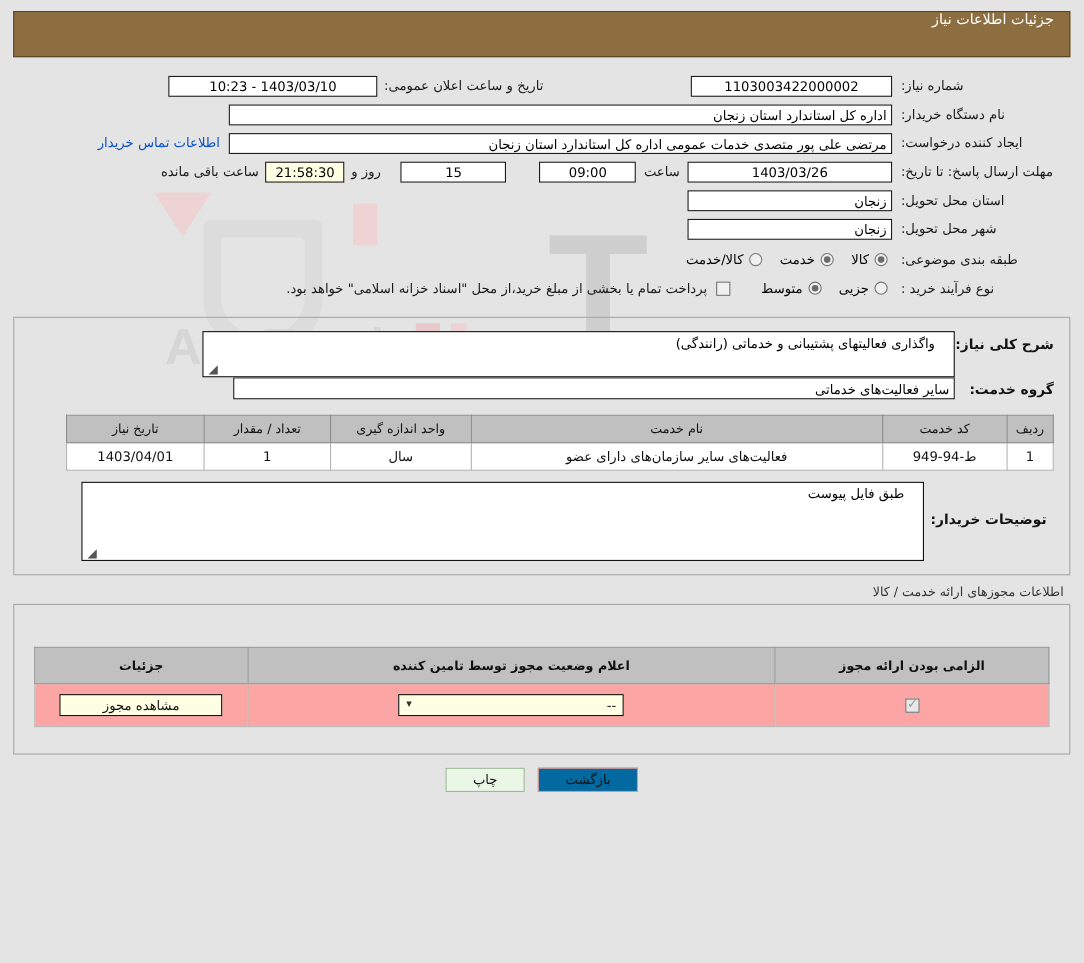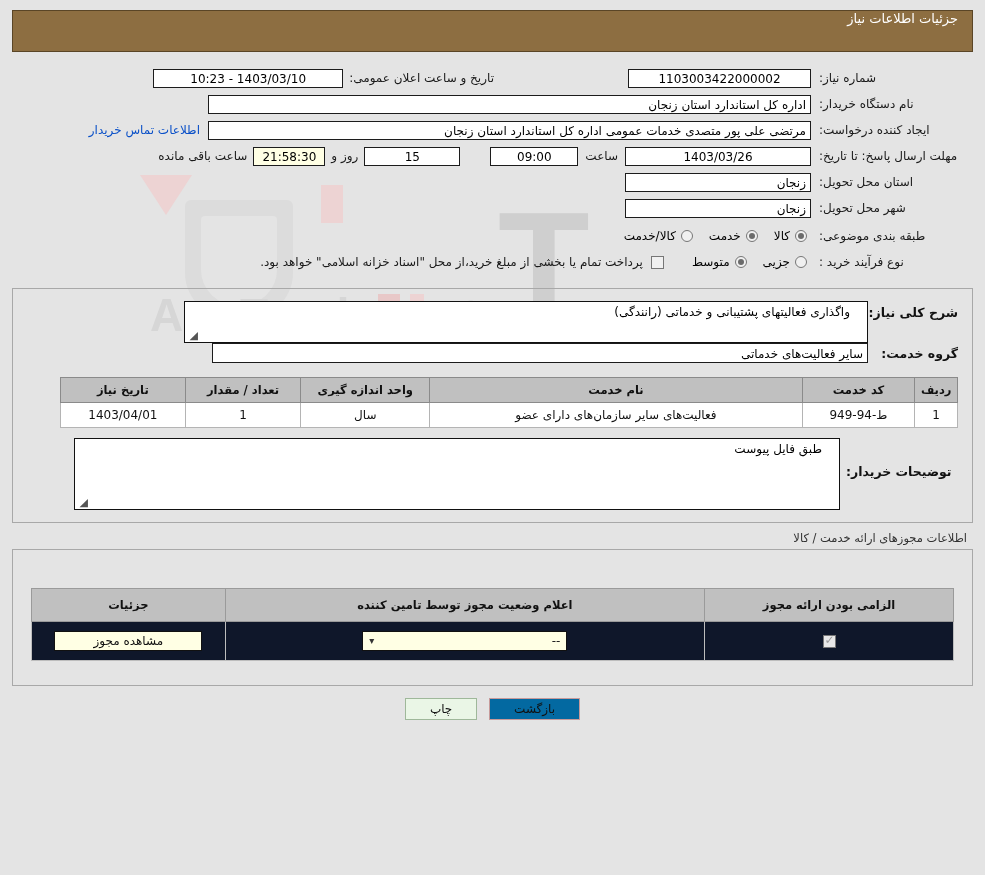--- a/index.html
+++ b/index.html
@@ -263,21 +263,21 @@
 
   
   table.grid {
     border-collapse: collapse;
     font-size: 12px;
     background: #ffffff;
   }
   table.grid th {
     background: #c0c0c0;
     border: 1px solid #8a8a8a;
-    font-weight: bold;
+    font-weight: normal;
     font-size: 11.5px;
     padding: 5px 4px;
     color: #111;
     text-align: center;
     white-space: nowrap;
   }
   table.grid td {
     background: #ffffff;
     border: 1px solid #b4b4b4;
     padding: 5px 4px;
@@ -312,21 +312,21 @@
   table.perm th {
     background: #c0c0c0;
     border: 1px solid #9a9a9a;
     font-weight: bold;
     font-size: 11.5px;
     padding: 9px 4px;
     text-align: center;
     color: #111;
   }
   table.perm td {
-    background: #0f172a;
+    background: #fca5a5;
     border: 1px solid #bdbdbd;
     padding: 6px 8px;
     text-align: center;
     height: 26px;
   }
   .selbox {
     border: 1px solid #111;
     background: #ffffe4;
     height: 20px;
     line-height: 20px;
@@ -416,21 +416,21 @@
     <span class="lbl lbl-w">ایجاد کننده درخواست:</span>
     <span class="fld right" style="width:603px;">مرتضی علی پور متصدی خدمات عمومی اداره کل استاندارد استان زنجان</span>
     <a class="link" style="margin-right:8px;" href="#">اطلاعات تماس خریدار</a>
   </div>
 
   <div class="frow" style="align-items:center;">
     <span class="lbl lbl-w" style="line-height:14px;white-space:normal;">مهلت ارسال پاسخ: تا تاریخ:</span>
     <span class="fld" style="width:186px;">1403/03/26</span>
     <span class="lbl" style="margin:0 7px;">ساعت</span>
     <span class="fld" style="width:88px;">09:00</span>
-    <span class="fld" style="width:96px;margin-right:30px;">15</span>
+    <span class="fld" style="width:96px;margin-right:30px;margin-left:12px;">15</span>
     <span class="lbl" style="margin:0 6px;">روز و</span>
     <span class="fld cream" style="width:72px;">21:58:30</span>
     <span class="lbl" style="margin-right:6px;">ساعت باقی مانده</span>
   </div>
 
   <div class="frow">
     <span class="lbl lbl-w">استان محل تحویل:</span>
     <span class="fld right" style="width:186px;">زنجان</span>
   </div>
 

